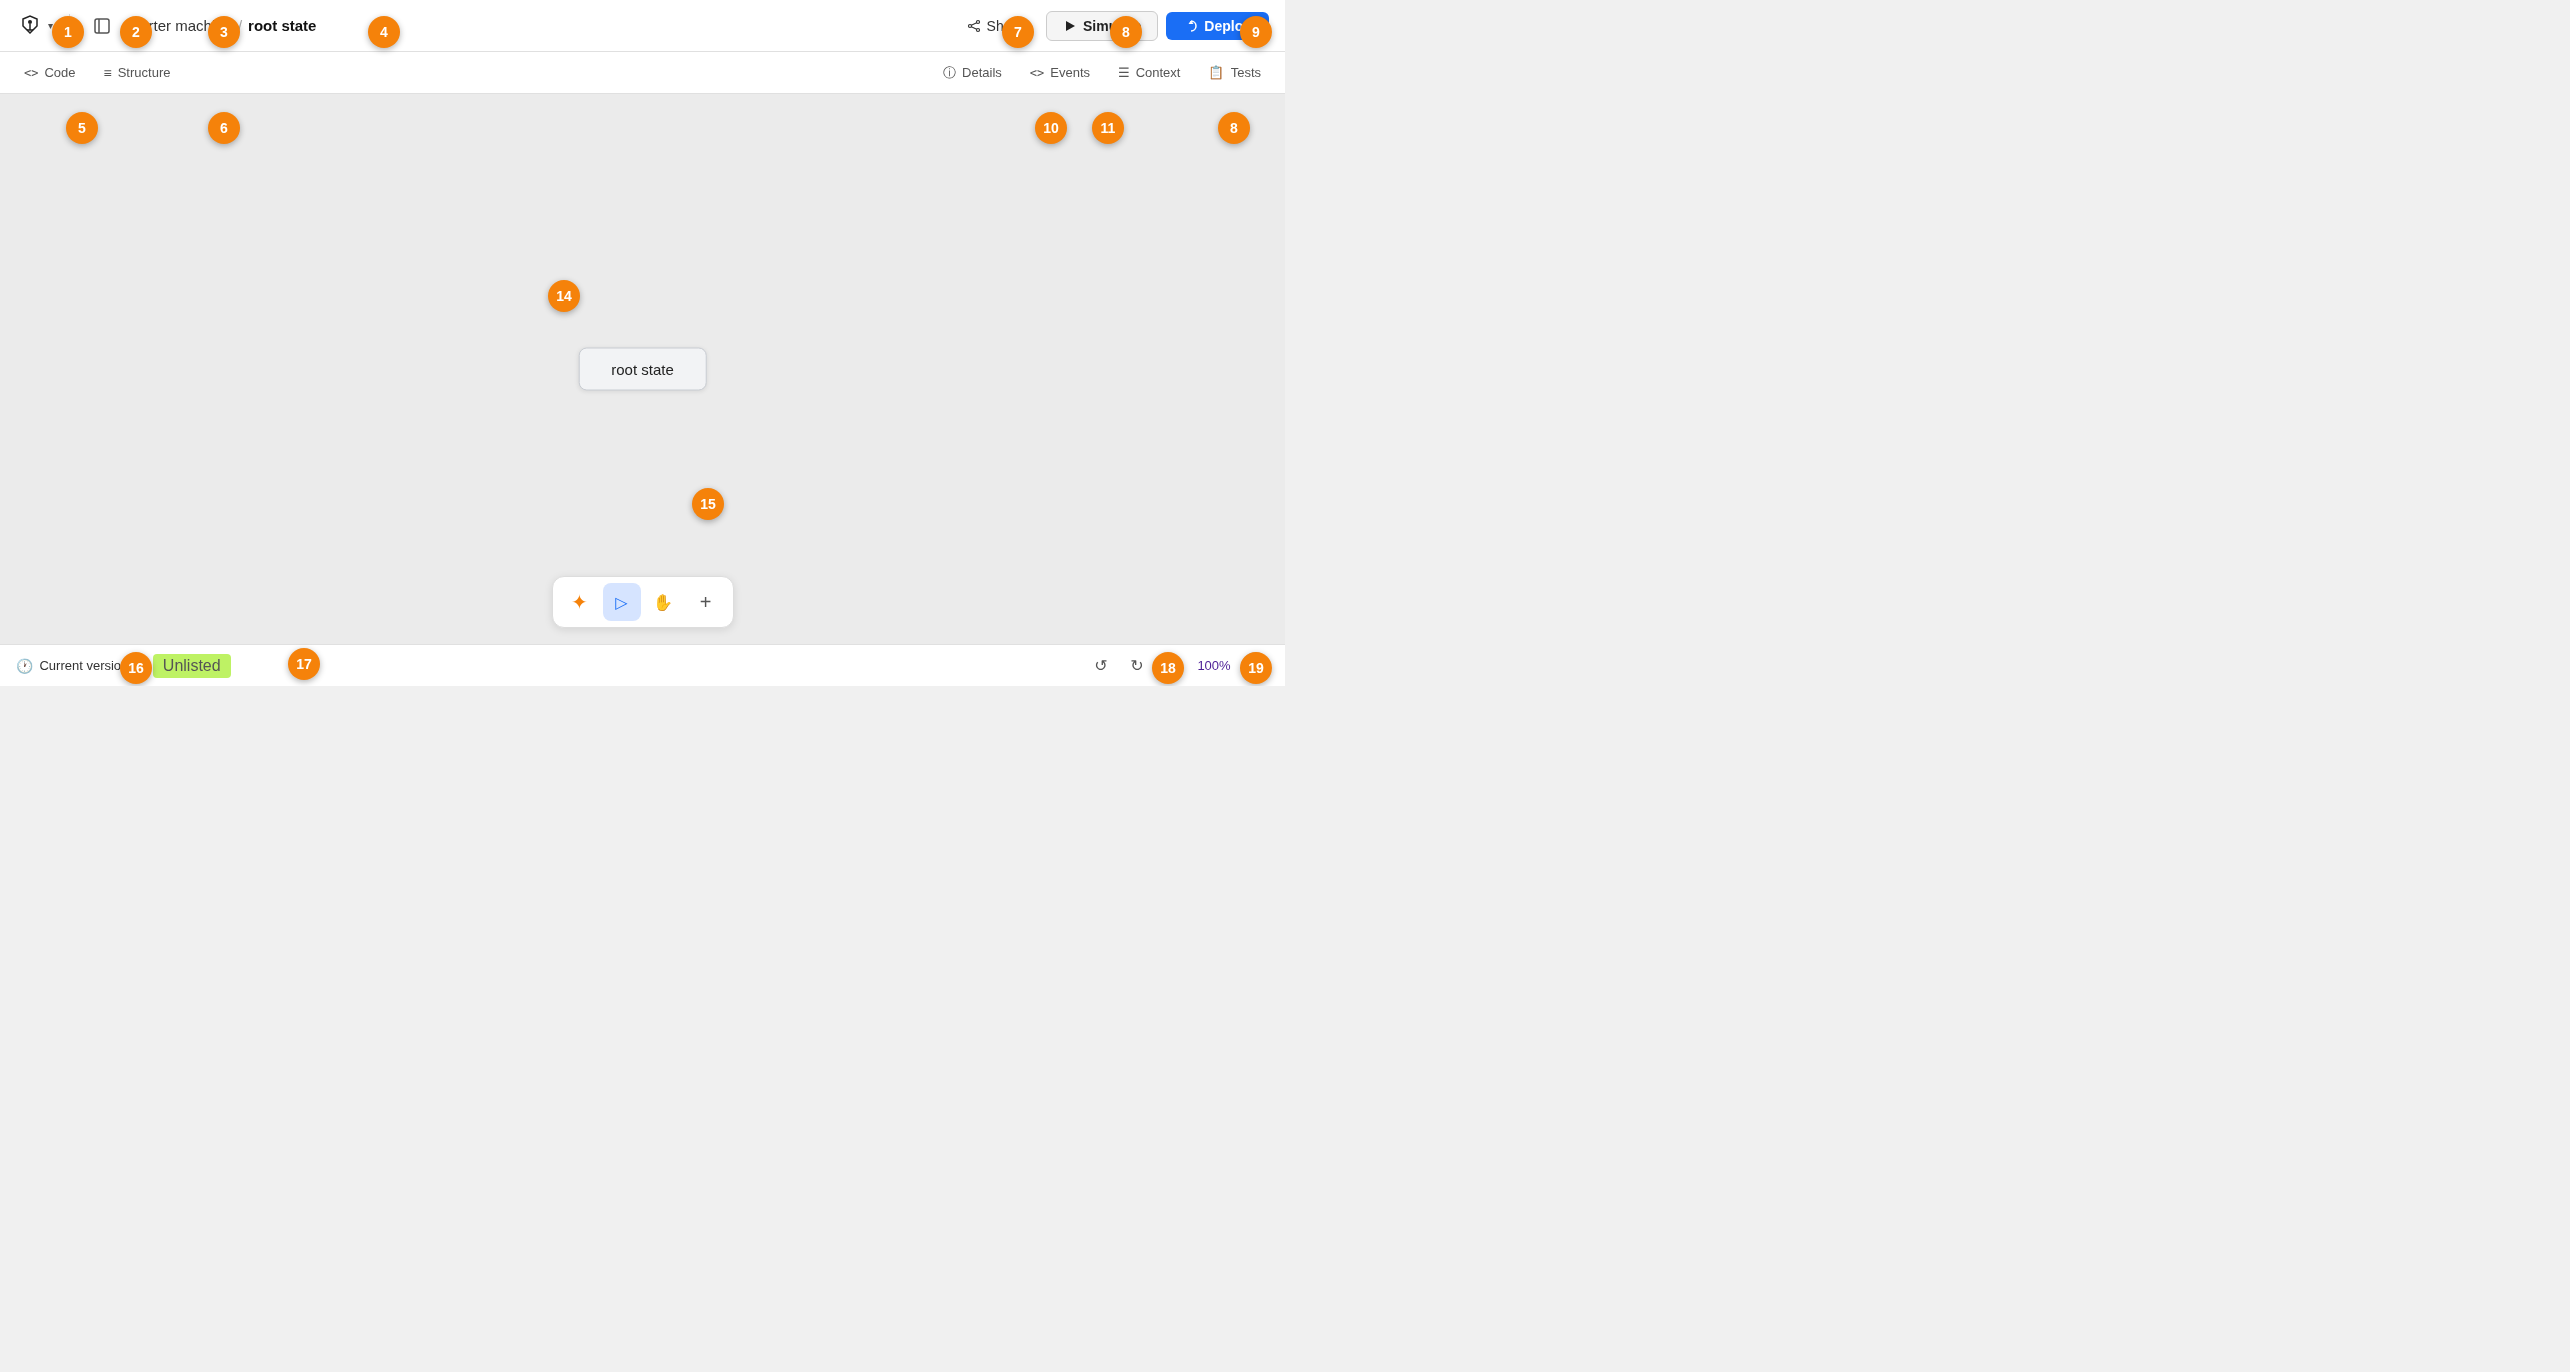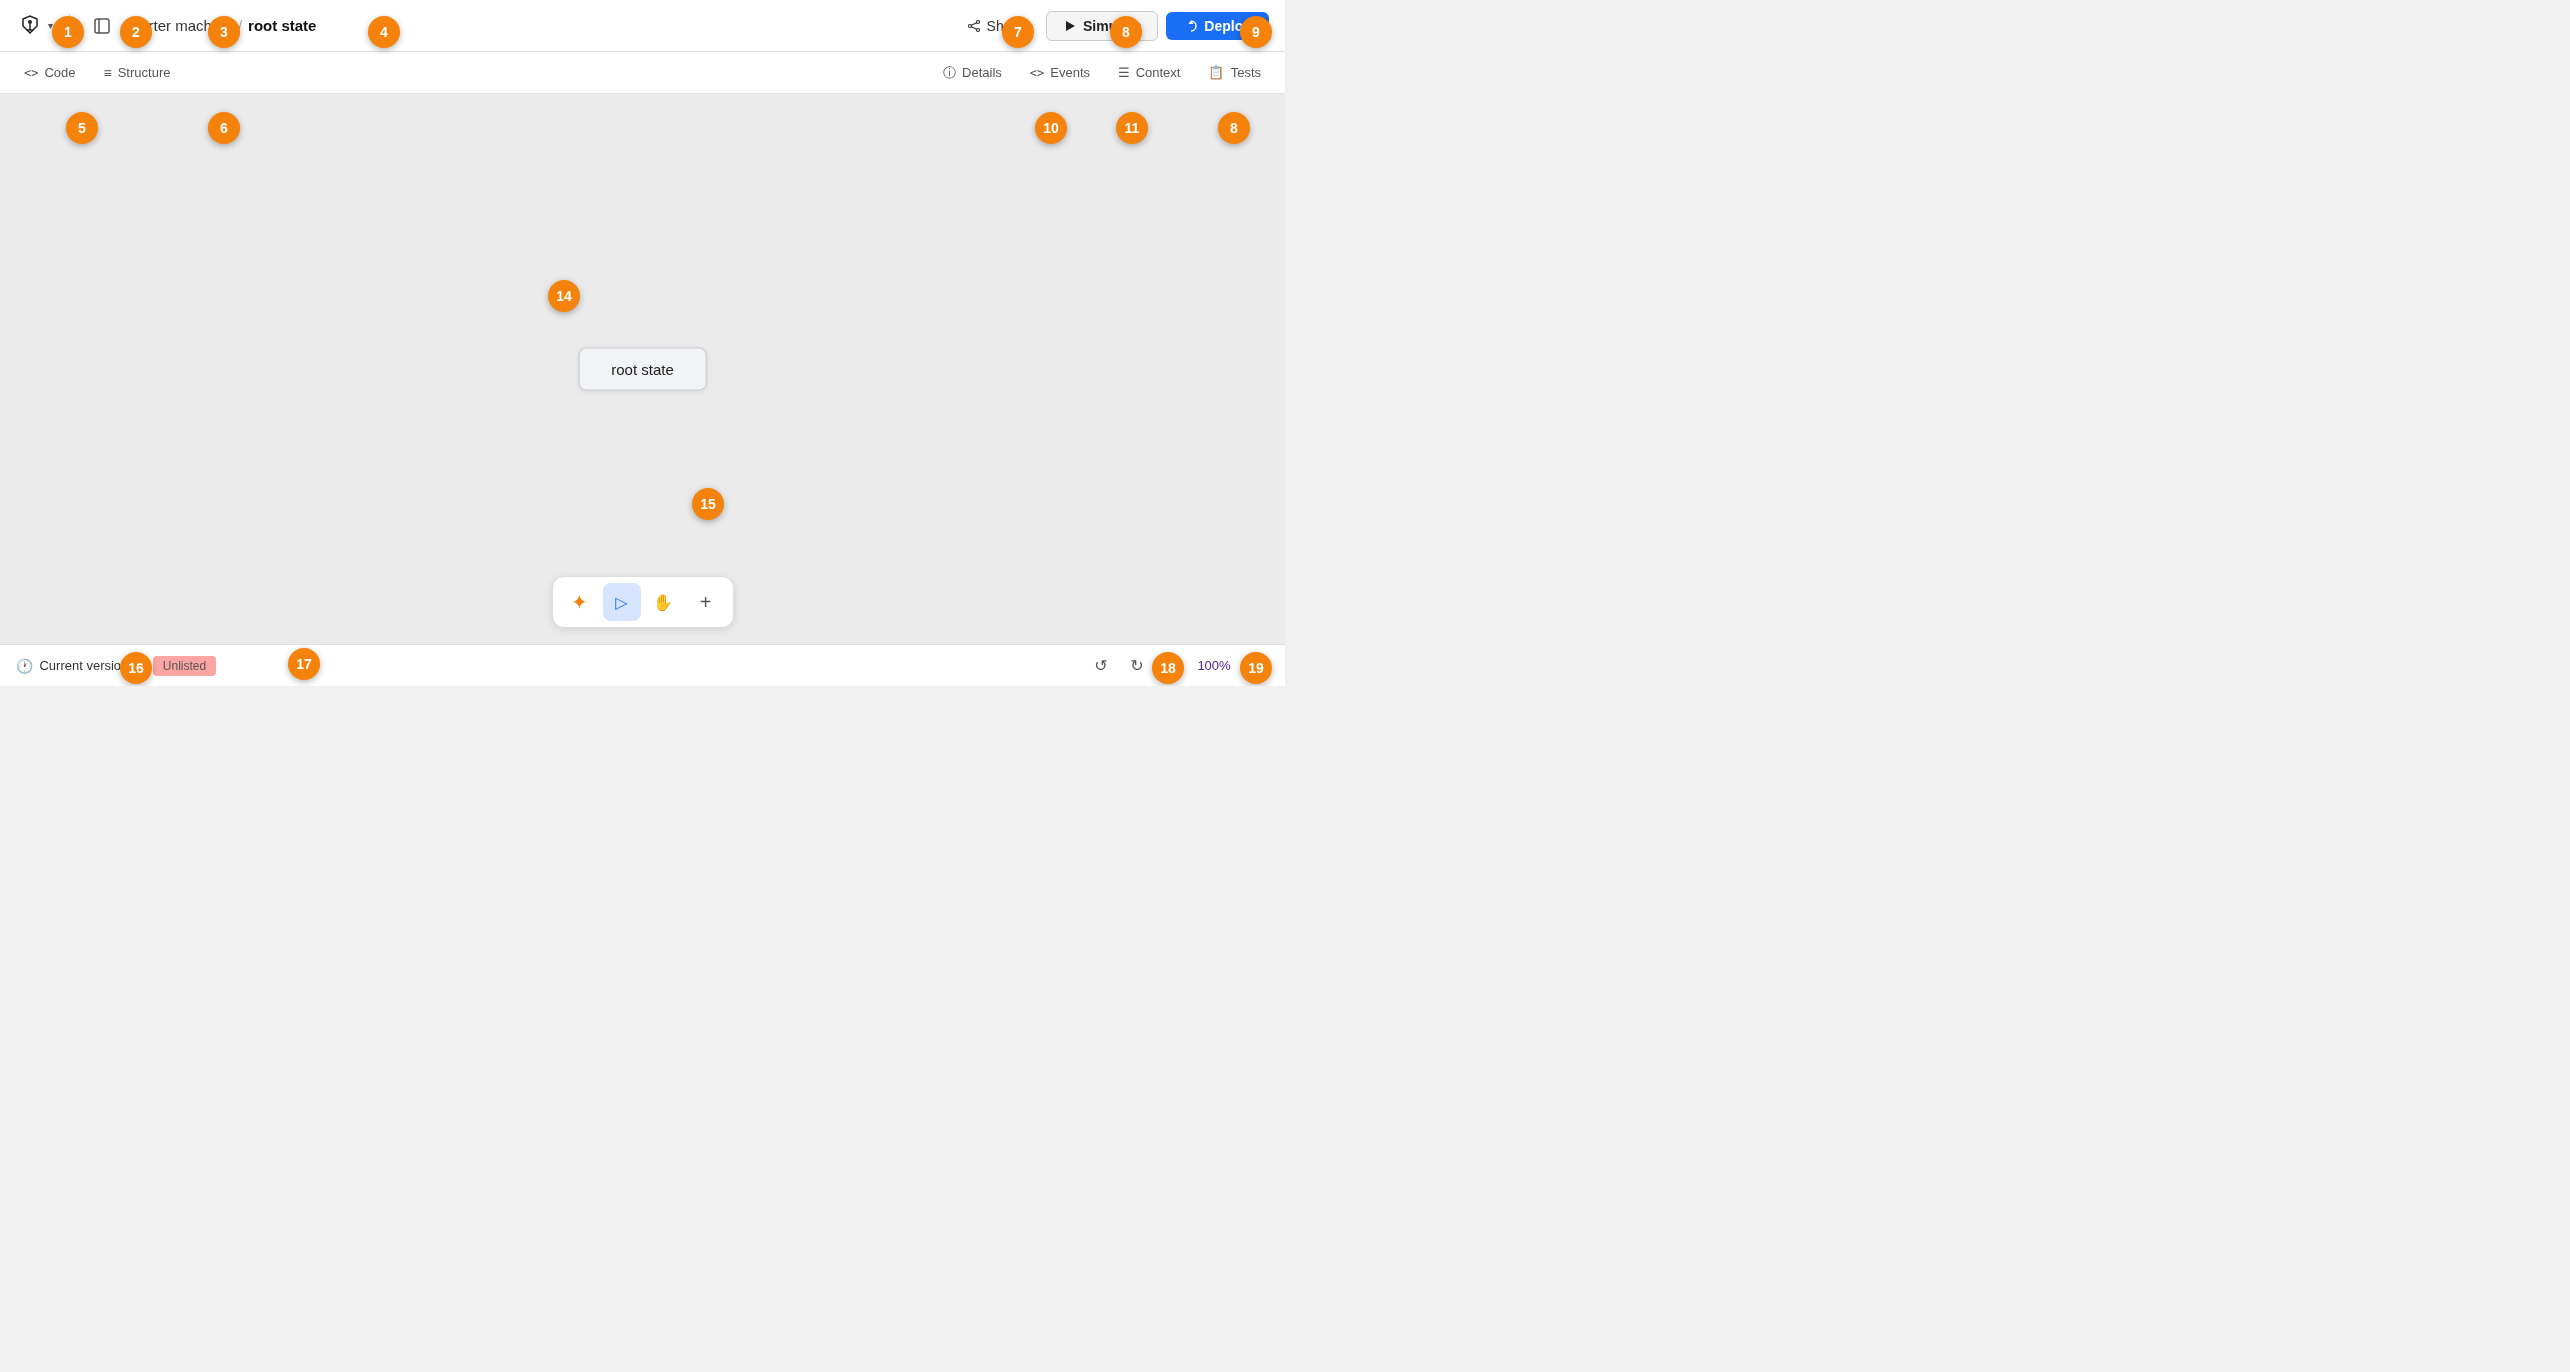--- a/index.html
+++ b/index.html
@@ -210,23 +210,23 @@
       display: flex;
       align-items: center;
       gap: 6px;
       font-size: 13px;
       color: #333;
       cursor: pointer;
       background: none;
       border: none;
     }
     .unlisted-badge {
-      background: #fca5a5;
-      color: #555;
-      font-size: 12px;
+      background: #bef264;
+      color: #555;
+      font-size: 16px;
       padding: 3px 10px;
       border-radius: 4px;
       font-weight: 500;
     }
     .bottom-spacer { flex: 1; }
     .zoom-controls {
       display: flex;
       align-items: center;
       gap: 8px;
     }
@@ -439,21 +439,21 @@
     <div class="annotation" style="top: 16px; left: 52px;">1</div>
     <div class="annotation" style="top: 16px; left: 120px;">2</div>
     <div class="annotation" style="top: 16px; left: 208px;">3</div>
     <div class="annotation" style="top: 16px; left: 368px;">4</div>
     <div class="annotation" style="top: 112px; left: 66px;">5</div>
     <div class="annotation" style="top: 112px; left: 208px;">6</div>
     <div class="annotation" style="top: 16px; left: 1002px;">7</div>
     <div class="annotation" style="top: 16px; left: 1110px;">8</div>
     <div class="annotation" style="top: 16px; left: 1240px;">9</div>
     <div class="annotation" style="top: 112px; left: 1035px;">10</div>
-    <div class="annotation" style="top: 112px; left: 1116px; text-align: center;">11</div>
+    <div class="annotation" style="top: 112px; left: 1092px; text-align: center;">11</div>
     <div class="annotation" style="top: 112px; left: 1218px;">8</div>
     <div class="annotation" style="top: 112px; left: 1336px;">13</div>
     <div class="annotation" style="top: 280px; left: 548px;">14</div>
     <div class="annotation" style="top: 488px; left: 692px;">15</div>
     <div class="annotation" style="top: 652px; left: 120px;">16</div>
     <div class="annotation" style="top: 648px; left: 272px; margin-left: 16px;">17</div>
     <div class="annotation" style="top: 652px; left: 1152px;">18</div>
     <div class="annotation" style="top: 652px; left: 1240px;">19</div>
   </div>
 

